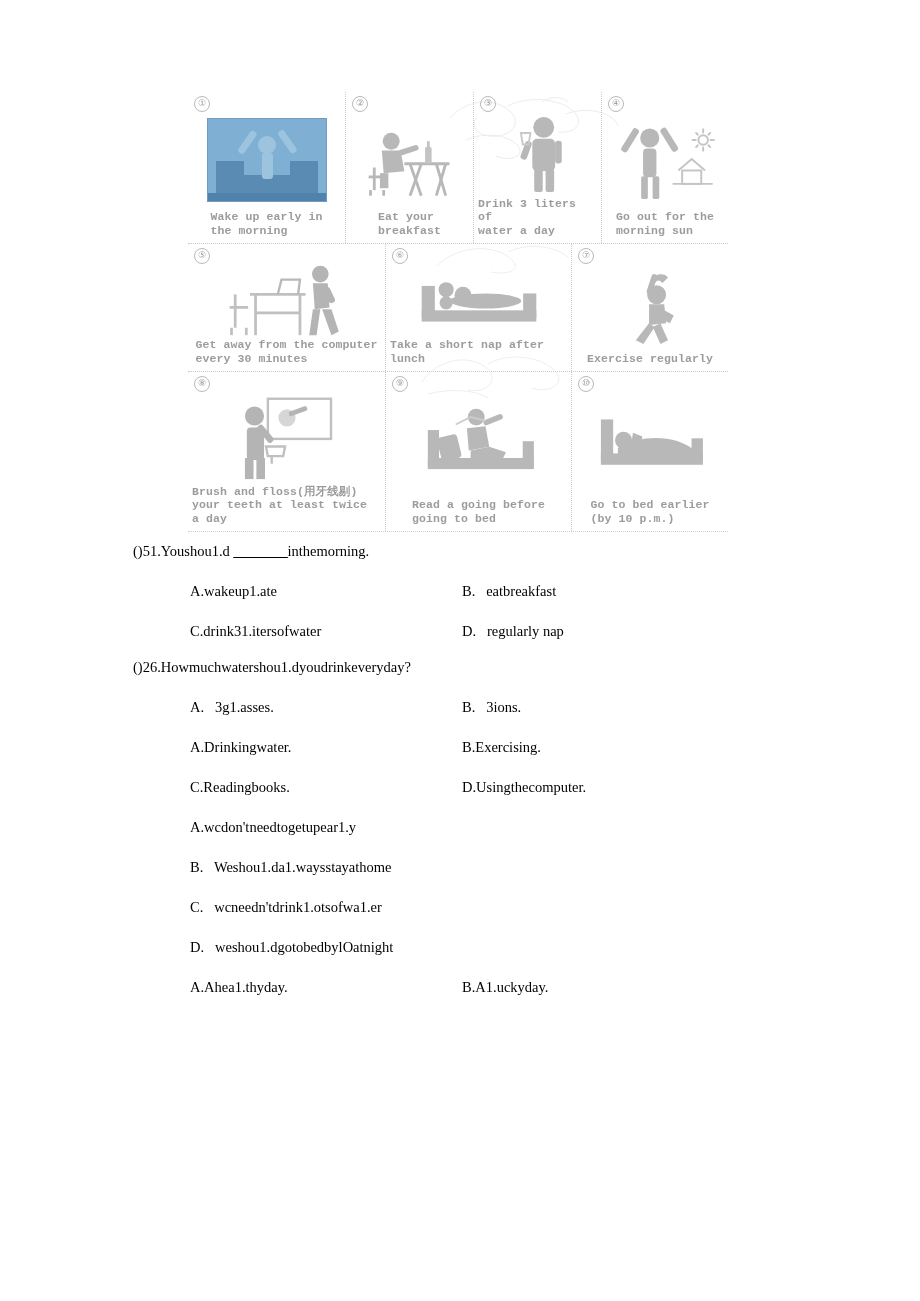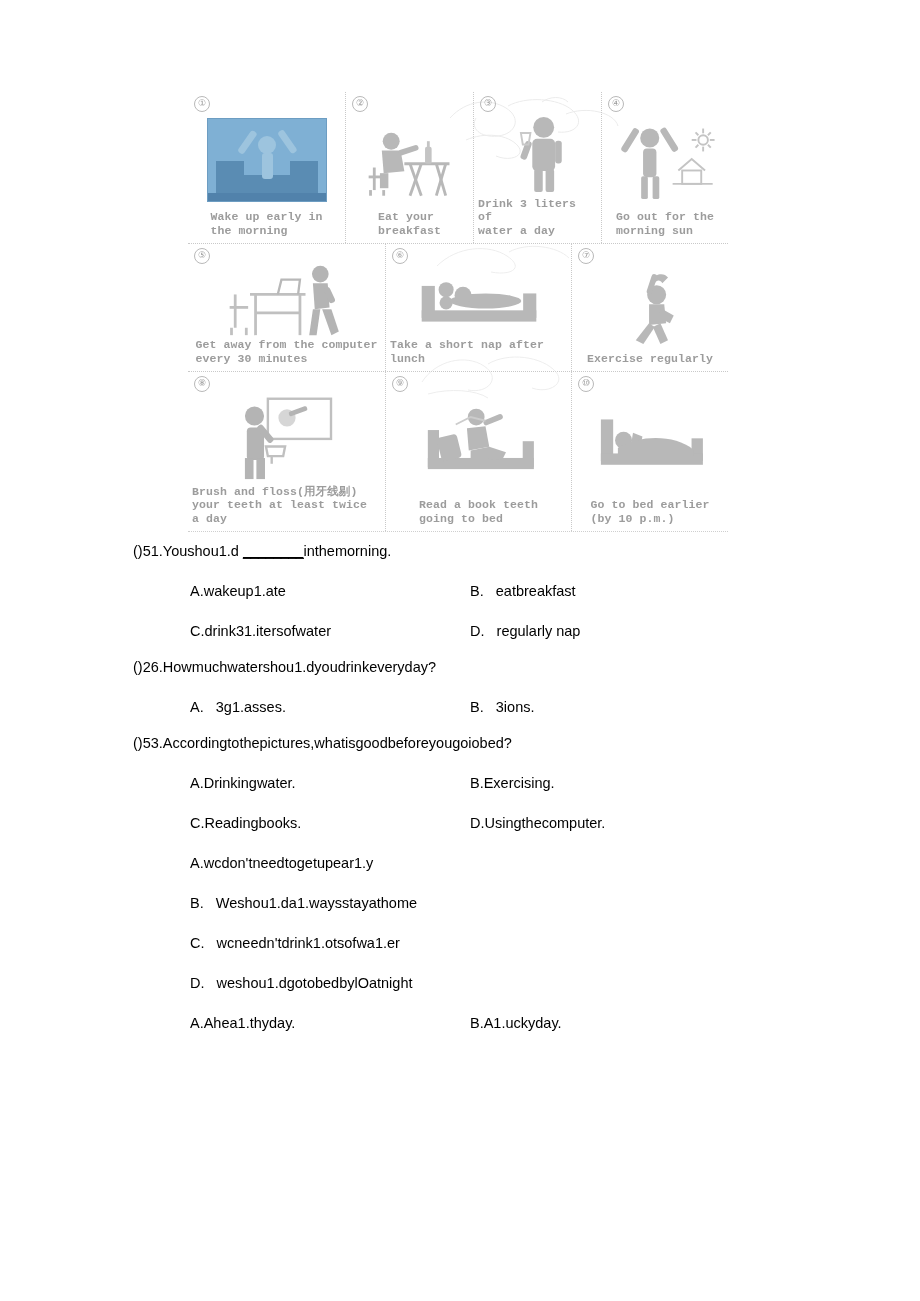--- a/index.html
+++ b/index.html
@@ -133,20 +133,21 @@
 
   
   .questions {
     position: absolute;
     left: 0;
     top: 536px;
     width: 920px;
   }
   .question {
     margin-bottom: 6px;
+    font-family: Liberation Serif, serif;
   }
   .q-stem {
     font-size: 14.5px;
     line-height: 30px;
     padding-left: 133px;
     white-space: pre;
   }
   .blank {
     text-decoration: underline;
     letter-spacing: -0.5px;
@@ -162,21 +163,20 @@
   .opt-row .opt {
     width: 272px;
     flex: 0 0 272px;
   }
   .opt-row .opt.wide {
     width: auto;
     flex: 0 0 auto;
   }
   .opt-stack .opt-row {
     padding-left: 190px;
-    gap: 8px;
   }
   .italic3 { font-style: italic; }
 </style>
 </head>
 <body>
 
 <div class="figure-block">
 
   <svg class="sketch sketch-top" viewBox="0 0 180 70">
     <g fill="none" stroke="#d8d8d8" stroke-width="1">
@@ -420,21 +420,21 @@
               <circle cx="62" cy="14" r="9"></circle>
               <path d="M52 26 L72 24 L76 46 L54 50 Z"></path>
               <rect x="70" y="18" width="22" height="6" rx="3" transform="rotate(-22 70 21)"></rect>
               <path d="M56 50 L76 46 L94 52 L90 60 L56 58 Z"></path>
             </g>
             <g fill="none" stroke="#cccccc" stroke-width="2">
               <path d="M40 22 L56 14 L72 18"></path>
             </g>
           </svg>
         </div>
-        <div class="caption">Read a book teeth
+        <div class="caption">Read a going before
 going to bed</div>
       </div>
 
       <div class="panel p10">
         <span class="panel-num">⑩</span>
         <div class="panel-art">
           <svg viewBox="0 0 120 72" width="114" height="68">
             <g fill="#b8b8b8">
               <rect x="8" y="10" width="13" height="44"></rect>
               <rect x="104" y="30" width="12" height="24"></rect>
@@ -472,21 +472,20 @@
     <div class="q-stem">()26.Howmuchwatershou1.dyoudrinkeveryday?</div>
     <div class="opt-stack">
       <div class="opt-row">
         <span class="opt">A.   3g1.asses.</span>
         <span class="opt wide">B.   3ions.</span>
       </div>
     </div>
   </div>
 
   <div class="question">
-    <div class="q-stem">()53.Accordingtothepictures,whatisgoodbeforeyougoiobed?</div>
     <div class="opt-stack">
       <div class="opt-row">
         <span class="opt">A.Drinkingwater.</span>
         <span class="opt wide">B.Exercising.</span>
       </div>
       <div class="opt-row">
         <span class="opt">C.Readingbooks.</span>
         <span class="opt wide">D.Usingthecomputer.</span>
       </div>
     </div>

